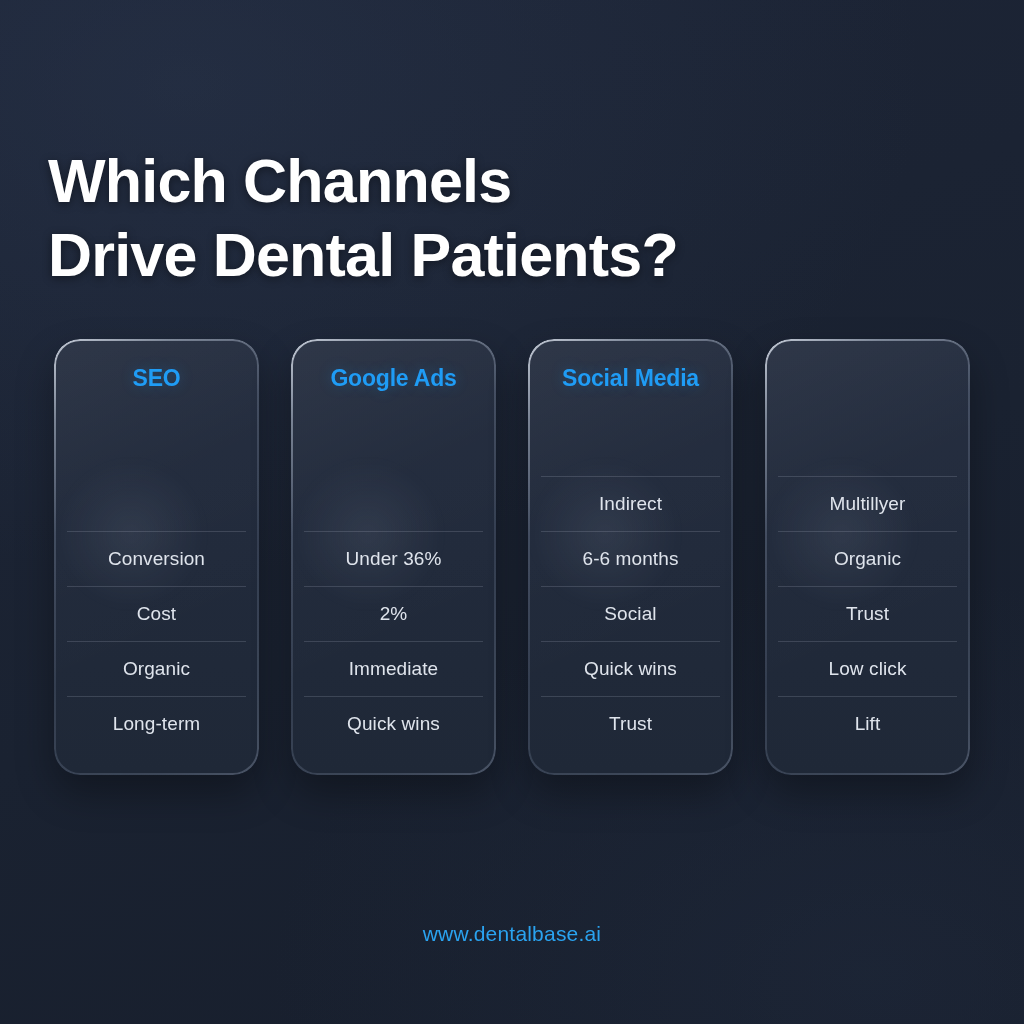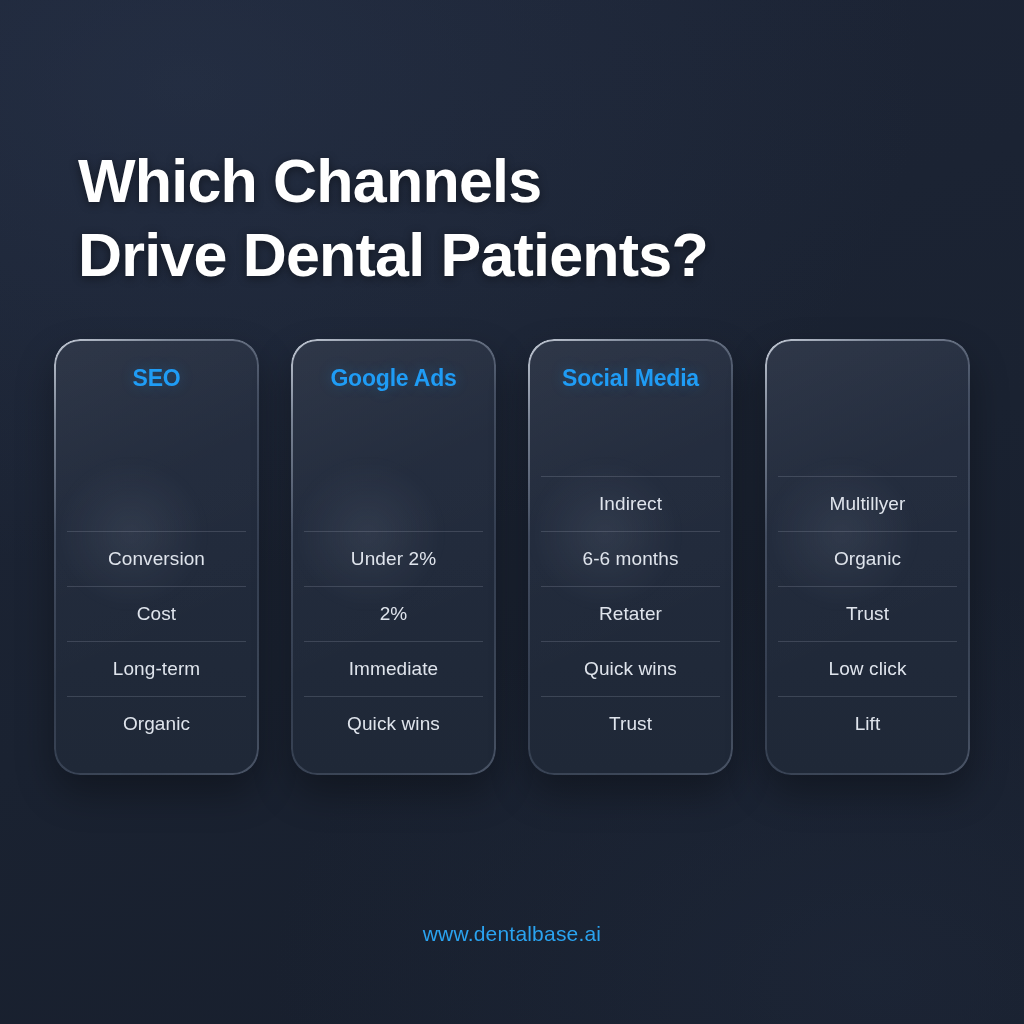--- a/index.html
+++ b/index.html
@@ -23,21 +23,21 @@
     box-sizing: border-box;
     background:
       radial-gradient(120% 80% at 18% 8%, rgba(48,62,88,0.35) 0%, rgba(27,35,51,0) 60%),
       radial-gradient(90% 60% at 85% 95%, rgba(38,50,72,0.30) 0%, rgba(27,35,51,0) 65%),
       linear-gradient(160deg, #1d2537 0%, #1a2231 55%, #171e2c 100%);
   }
 
   
   .headline {
     position: absolute;
-    left: 78px;
+    left: 48px;
     top: 103px;
     width: 860px;
     color: #ffffff;
     font-size: 61px;
     font-weight: 700;
     line-height: 74px;
     letter-spacing: -0.8px;
     text-shadow: 0 2px 10px rgba(0,0,0,0.45);
   }
   .headline .line {
@@ -160,41 +160,41 @@
     <span class="line">Drive Dental Patients?</span>
   </h1>
 
   <div class="cards">
 
     <div class="card">
       <div class="card-title">SEO</div>
       <div class="card-rows">
         <div class="row">Conversion</div>
         <div class="row">Cost</div>
+        <div class="row">Organic</div>
         <div class="row">Long-term</div>
-        <div class="row">Organic</div>
       </div>
     </div>
 
     <div class="card">
       <div class="card-title">Google Ads</div>
       <div class="card-rows">
-        <div class="row">Under 2%</div>
+        <div class="row">Under 36%</div>
         <div class="row">2%</div>
         <div class="row">Immediate</div>
         <div class="row">Quick wins</div>
       </div>
     </div>
 
     <div class="card">
       <div class="card-title">Social Media</div>
       <div class="card-rows">
         <div class="row">Indirect</div>
         <div class="row">6-6 months</div>
-        <div class="row">Retater</div>
+        <div class="row">Social</div>
         <div class="row">Quick wins</div>
         <div class="row">Trust</div>
       </div>
     </div>
 
     <div class="card">
       <div class="card-rows">
         <div class="row">Multillyer</div>
         <div class="row">Organic</div>
         <div class="row">Trust</div>

